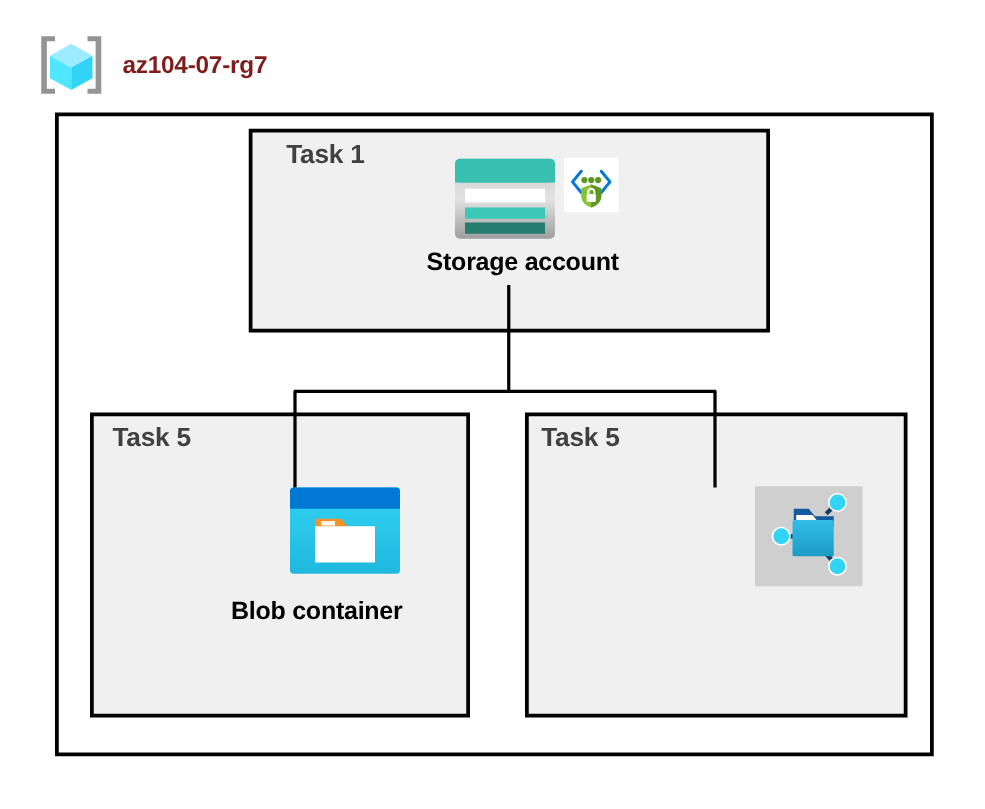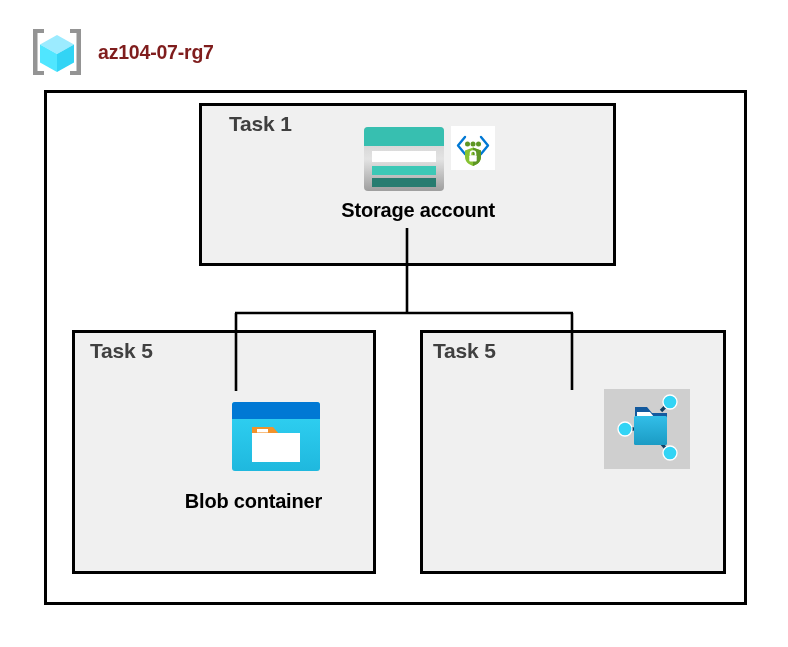--- a/index.html
+++ b/index.html
@@ -107,21 +107,21 @@
   
   #node-storage { left: 290px; top: 126px; width: 205px; }
   #storage-icons {
     display: flex;
     align-items: flex-start;
     gap: 6px;
     margin-bottom: 7px;
   }
 
   
-  #node-blob { left: 150px; top: 400px; width: 172px; }
+  #node-blob { left: 150px; top: 388px; width: 172px; }
   #node-blob .node-caption { margin-top: 17px; }
 
   
   #node-fileshare { left: 510px; top: 389px; width: 180px; }
   #fileshare-icon-plate {
     background: #cfcfcf;
     padding: 4px 10px 3px 10px;
     display: flex;
     justify-content: center;
   }

